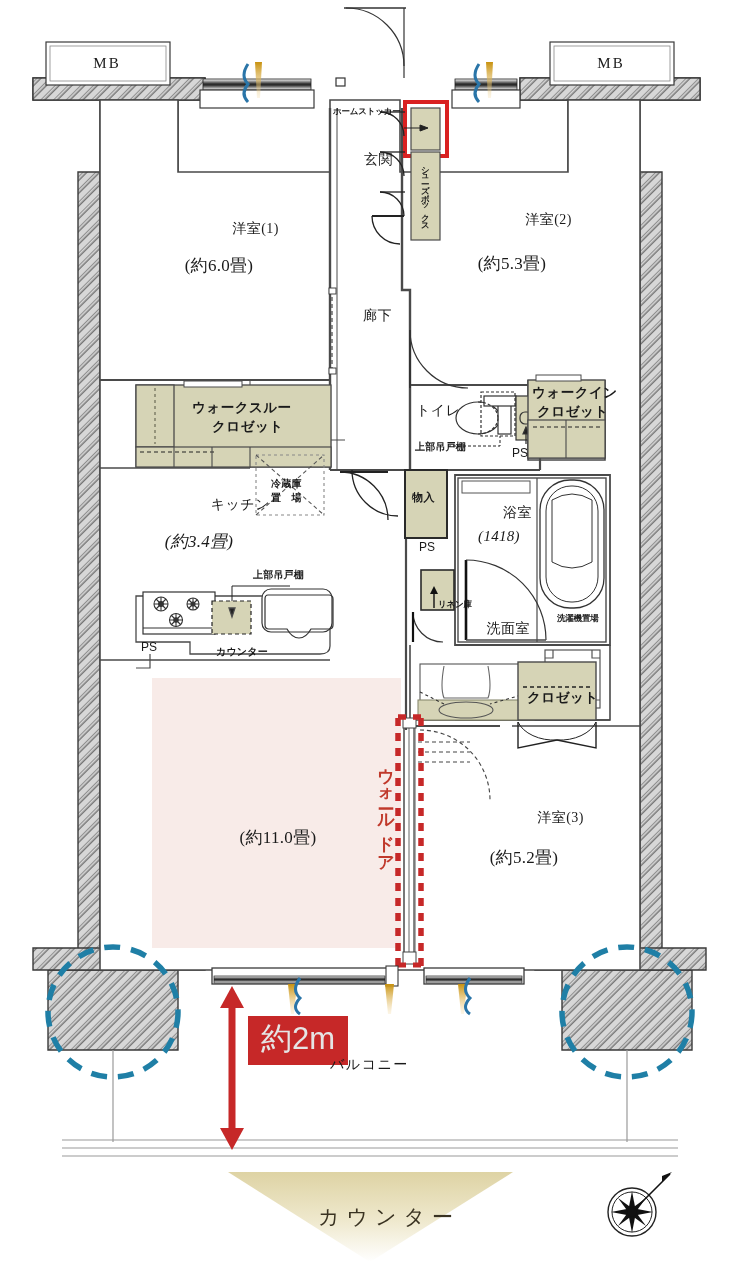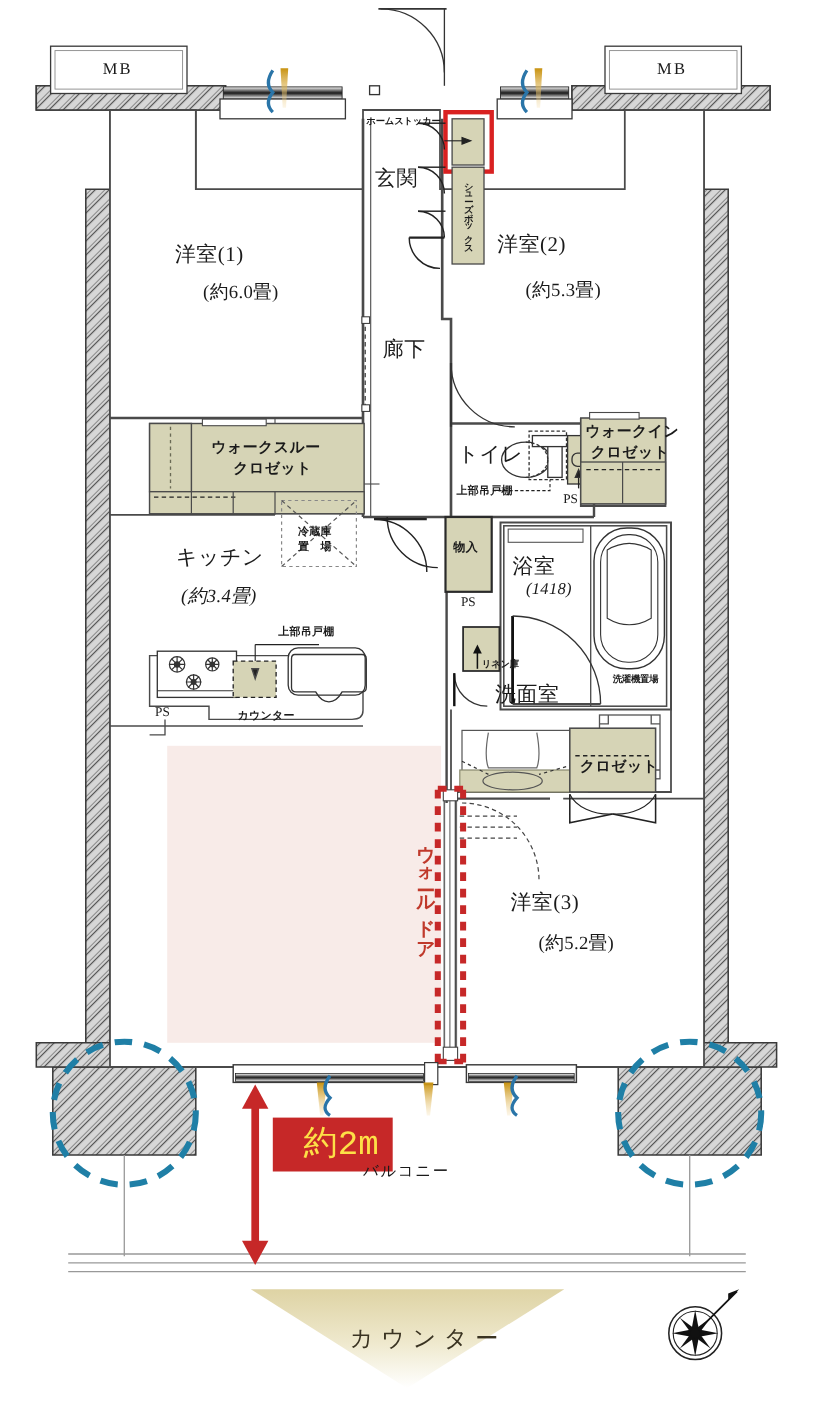--- a/index.html
+++ b/index.html
@@ -1,35 +1,35 @@
 <!DOCTYPE html>
 <html><head>
 <meta charset="utf-8">
 <style>
   html,body{margin:0;padding:0;background:#ffffff;}
   body{width:741px;height:1280px;position:relative;overflow:hidden;
        font-family:"Liberation Serif","DejaVu Serif",serif;color:#1a1a1a;}
   #stage{position:absolute;left:0;top:0;width:741px;height:1280px;}
   svg#plan{position:absolute;left:0;top:0;}
   .lbl{position:absolute;white-space:nowrap;line-height:1.15;}
-  .room-name{font-size:19px;letter-spacing:.5px;text-align:left;}
+  .room-name{font-size:14px;letter-spacing:.5px;text-align:right;}
   .room-sz{font-size:17px;letter-spacing:.3px;text-align:center;}
   .tiny{font-family:"DejaVu Sans","Liberation Sans",sans-serif;font-weight:bold;font-size:8.5px;letter-spacing:-.2px;}
   .tiny10{font-family:"DejaVu Sans","Liberation Sans",sans-serif;font-weight:bold;font-size:10px;letter-spacing:.2px;}
   .tiny11{font-family:"DejaVu Sans","Liberation Sans",sans-serif;font-weight:bold;font-size:11px;letter-spacing:.5px;}
   .mid13{font-size:13.5px;font-weight:bold;letter-spacing:.5px;
          font-family:"DejaVu Sans","Liberation Sans",sans-serif;}
-  .ps{font-family:Liberation Serif, serif;font-size:12px;text-align:right;}
+  .ps{font-family:Liberation Sans, sans-serif;font-size:12px;text-align:right;}
   .mb{font-size:15px;letter-spacing:2px;}
   .vert{writing-mode:vertical-rl;text-orientation:upright;}
   .walldoor{color:#c0392b;font-weight:bold;font-size:17px;letter-spacing:2px;
             font-family:"DejaVu Sans","Liberation Sans",sans-serif;}
-  #badge2m{position:absolute;background:#c62828;color:#fde047;font-size:31px;
-           padding:2px 13px 5px 28px;letter-spacing:0px;
-           font-family:Liberation Mono, monospace;}
+  #badge2m{position:absolute;background:#c62828;color:#e5e5e5;font-size:31px;
+           padding:2px 13px 5px 13px;letter-spacing:0px;
+           font-family:Liberation Sans, sans-serif;}
   #balcony-lbl{position:absolute;font-size:14px;letter-spacing:1.5px;margin-left:17px;}
   #dir-text{position:absolute;font-size:21px;letter-spacing:7px;color:#3a3322;}
 </style>
 </head>
 <body>
 
 <div id="stage">
 
 <svg id="plan" width="741" height="1280" viewBox="0 0 741 1280">
   <defs>
@@ -430,20 +430,21 @@
 <div class="lbl room-sz" style="left:466px;top:528px;width:66px;font-size:15px;font-style:italic;">(1418)</div>
 
 <div class="lbl tiny" style="left:438px;top:600px;">リネン庫</div>
 
 <div class="lbl room-name" style="left:450px;top:621px;width:80px;">洗面室</div>
 
 <div class="lbl tiny" style="left:545px;top:614px;margin-left:12px;">洗濯機置場</div>
 
 <div class="lbl mid13" style="left:527px;top:690px;">クロゼット</div>
 
+<div class="lbl room-sz" style="left:178px;top:828px;width:200px;">(約11.0畳)</div>
 
 <div class="lbl walldoor vert" style="left:376px;top:757px;height:160px;">ウォールドア</div>
 
 <div class="lbl room-name" style="left:464px;top:810px;width:120px;">洋室(3)</div>
 <div class="lbl room-sz" style="left:464px;top:848px;width:120px;">(約5.2畳)</div>
 
 <div id="badge2m" style="left:248px;top:1016px;">約2m</div>
 
 <div id="balcony-lbl" style="left:313px;top:1056px;">バルコニー</div>
 

